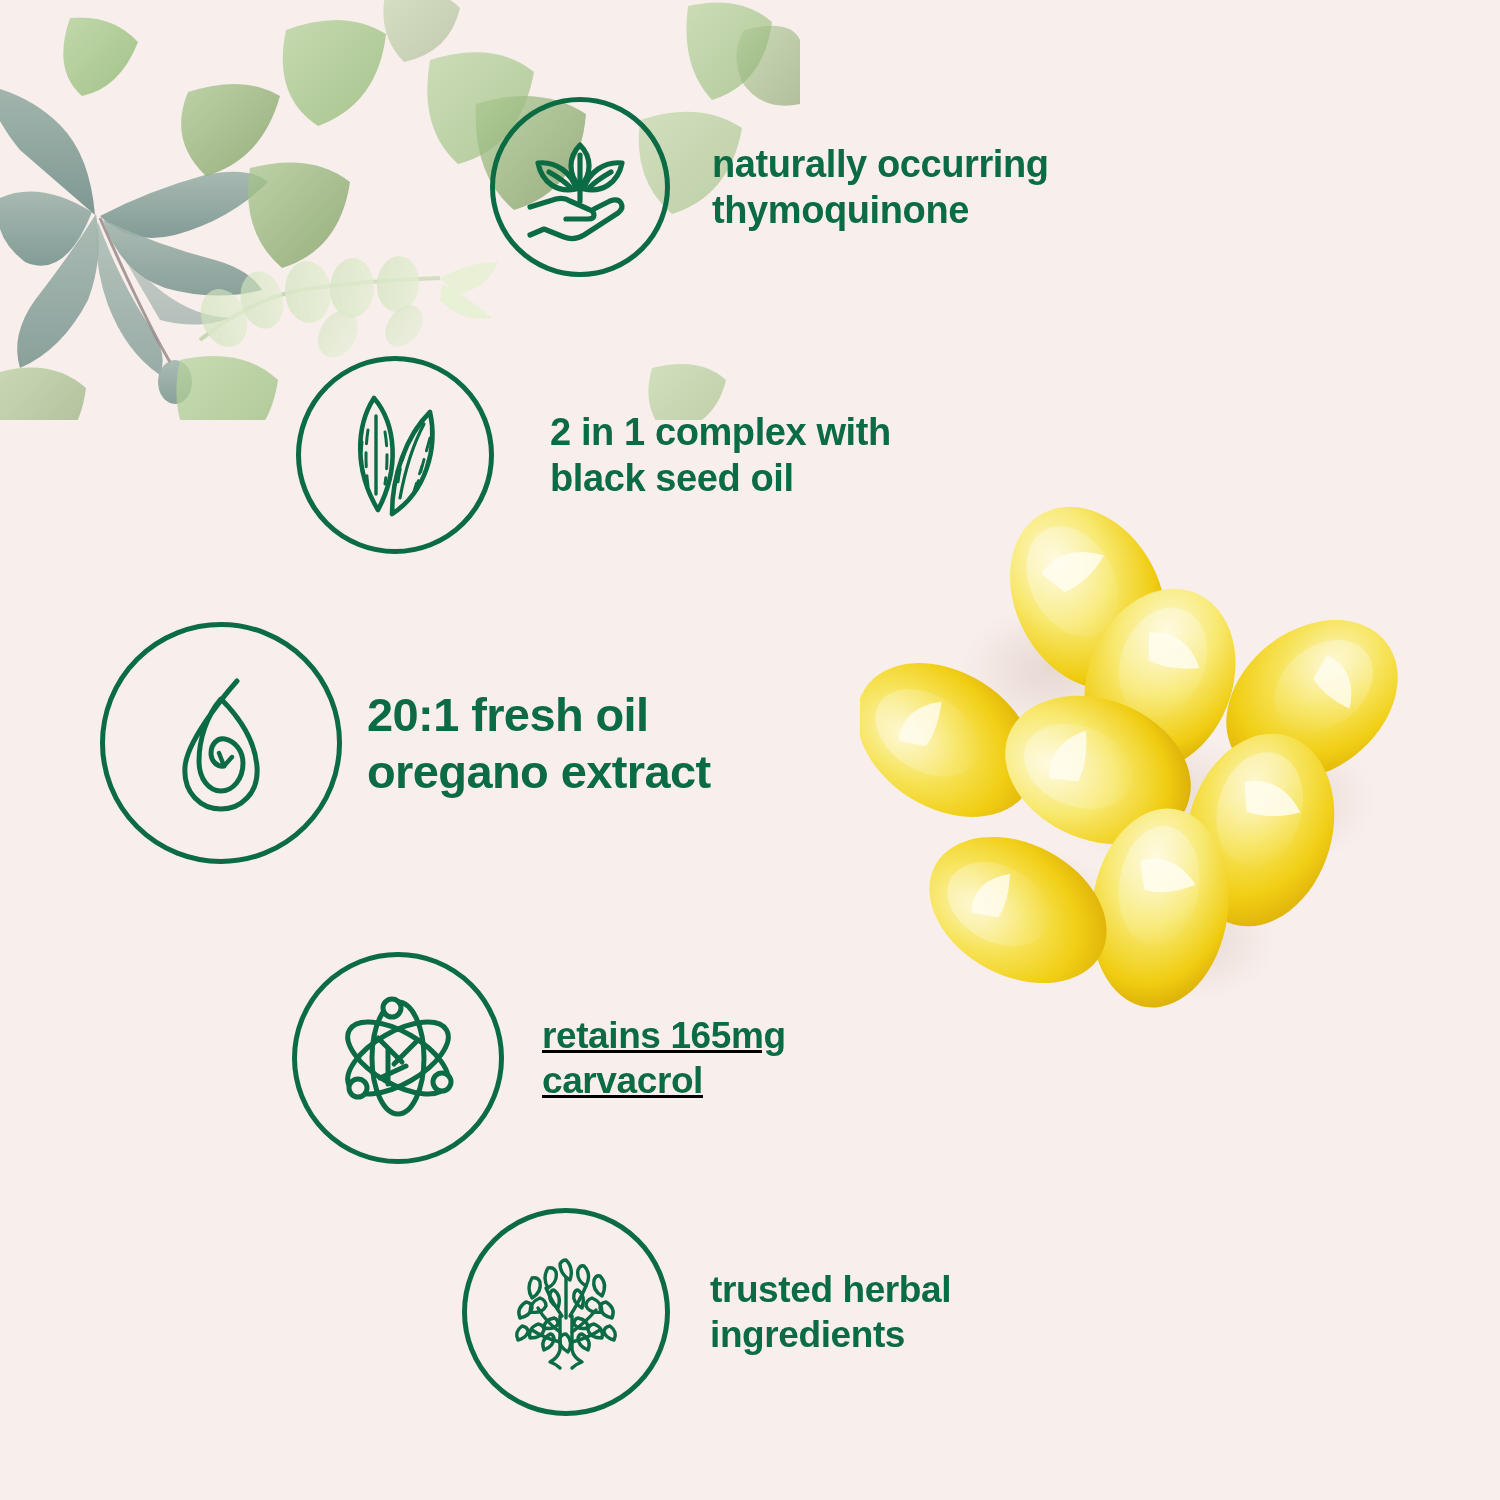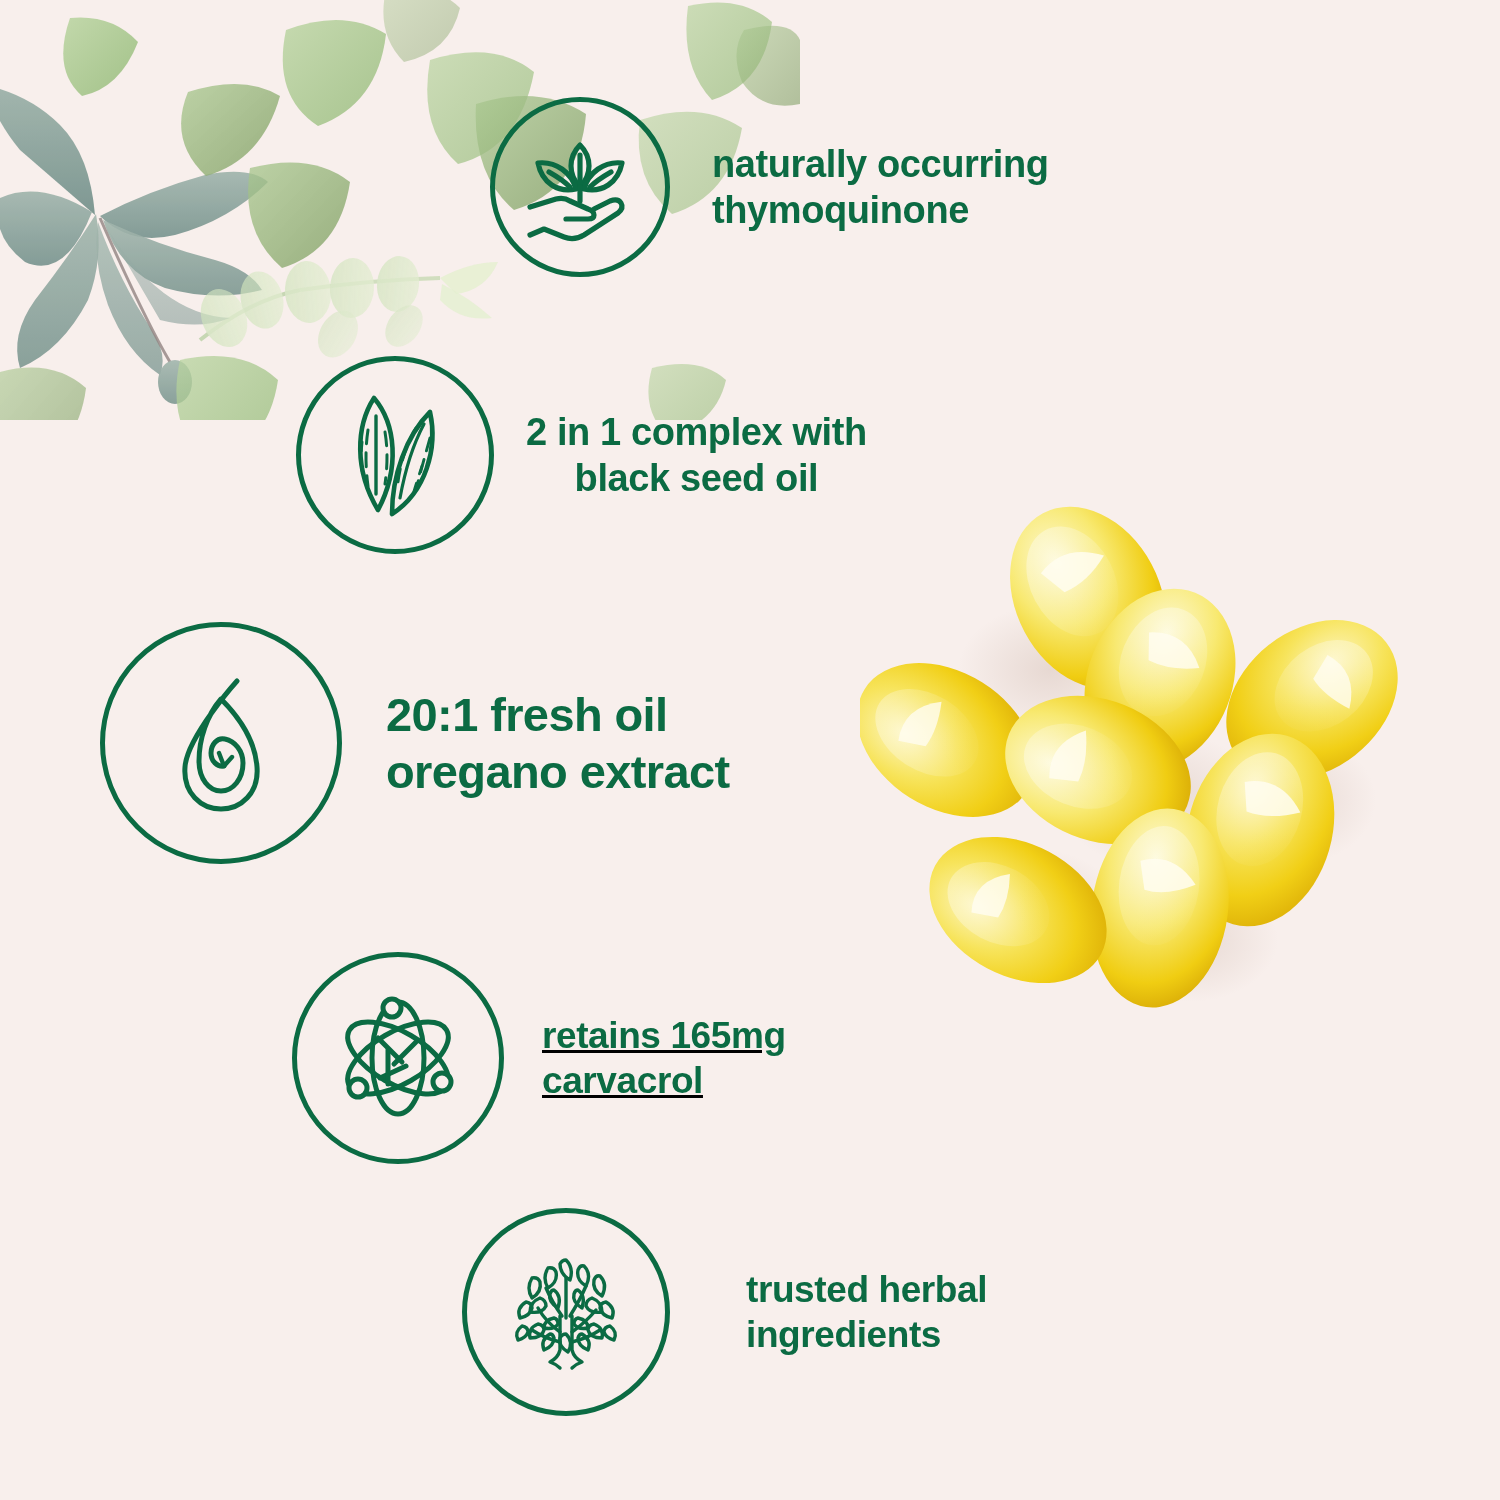--- a/index.html
+++ b/index.html
@@ -36,31 +36,31 @@
     margin-left:48px;
   }
 
   
   #f1{left:490px;top:97px;}
   #f1 .icon-circle{width:180px;height:180px;}
   #f1 .feature-text{font-size:38px;margin-left:42px;}
 
   #f2{left:296px;top:356px;}
   #f2 .icon-circle{width:198px;height:198px;}
-  #f2 .feature-text{font-size:38px;margin-left:32px;text-align:center;}
+  #f2 .feature-text{font-size:38px;margin-left:56px;}
 
   #f3{left:100px;top:622px;}
   #f3 .icon-circle{width:242px;height:242px;}
-  #f3 .feature-text{font-size:47px;margin-left:44px;letter-spacing:-0.6px;}
+  #f3 .feature-text{font-size:47px;margin-left:25px;letter-spacing:-0.6px;}
 
   #f4{left:292px;top:952px;text-decoration:underline;}
   #f4 .icon-circle{width:212px;height:212px;}
   #f4 .feature-text{font-size:37px;margin-left:38px;}
 
-  #f5{left:462px;top:1208px;gap:36px;}
+  #f5{left:462px;top:1208px;}
   #f5 .icon-circle{width:208px;height:208px;}
   #f5 .feature-text{font-size:37px;margin-left:40px;}
 
   .ico{display:block;}
 </style>
 </head>
 <body style="background: rgb(248, 239, 236);">
 
 <div id="stage">
 

